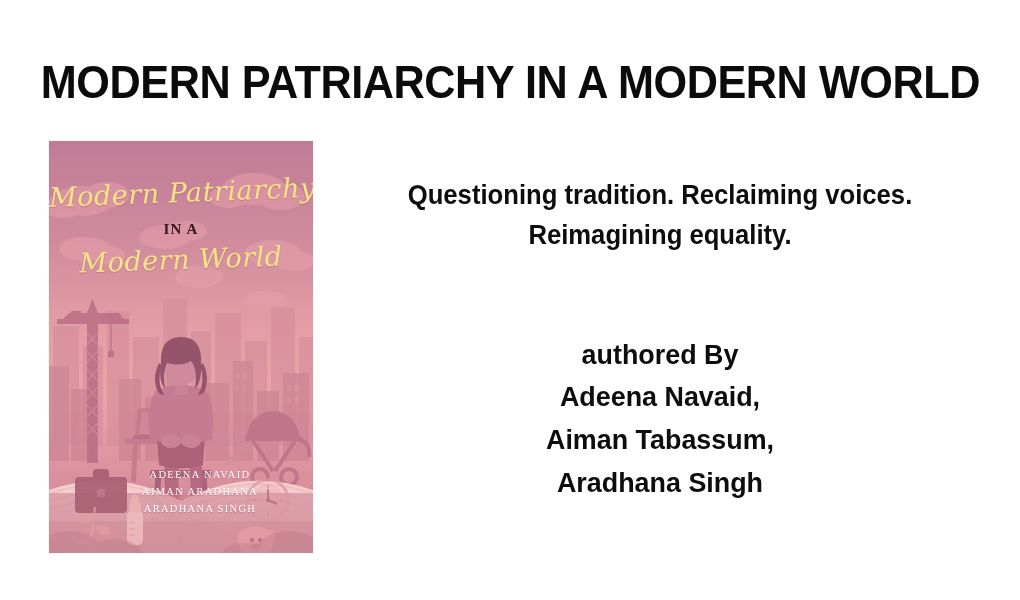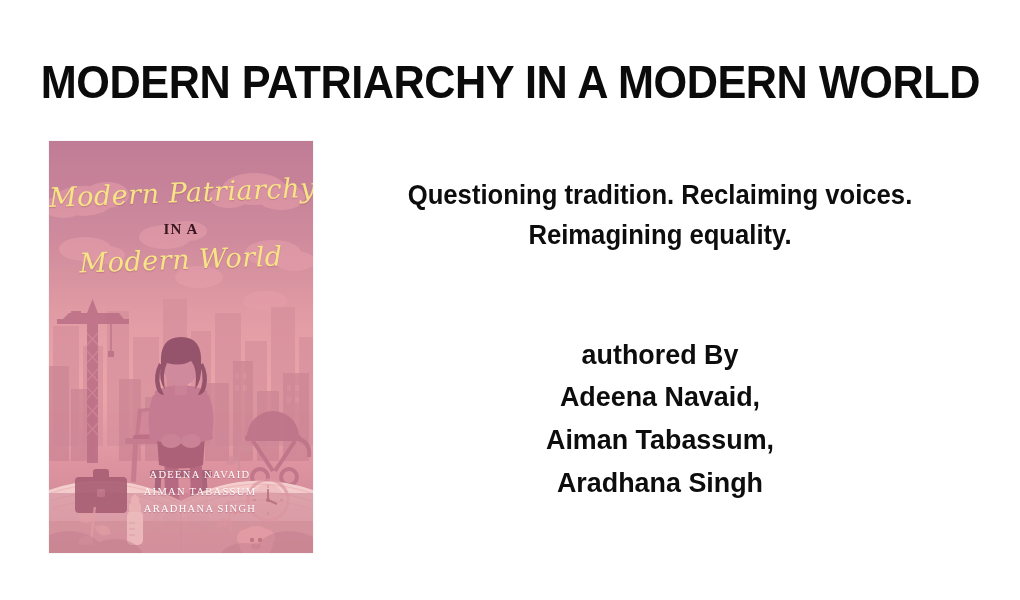--- a/index.html
+++ b/index.html
@@ -402,21 +402,21 @@
     </svg>
 
     <div class="cover-script">
       <div class="script-line script-1">Modern Patriarchy</div>
       <div class="script-ina">IN A</div>
       <div class="script-line script-2">Modern World</div>
     </div>
 
     <div class="cover-authors">
       <div>ADEENA NAVAID</div>
-      <div>AIMAN TABASSUM</div>
+      <div>AIMAN ARADHANA</div>
       <div>ARADHANA SINGH</div>
     </div>
   </div>
 
   <div class="right-col">
     <div class="tagline">
       <div>Questioning tradition. Reclaiming voices.</div>
       <div>Reimagining equality.</div>
     </div>
 

